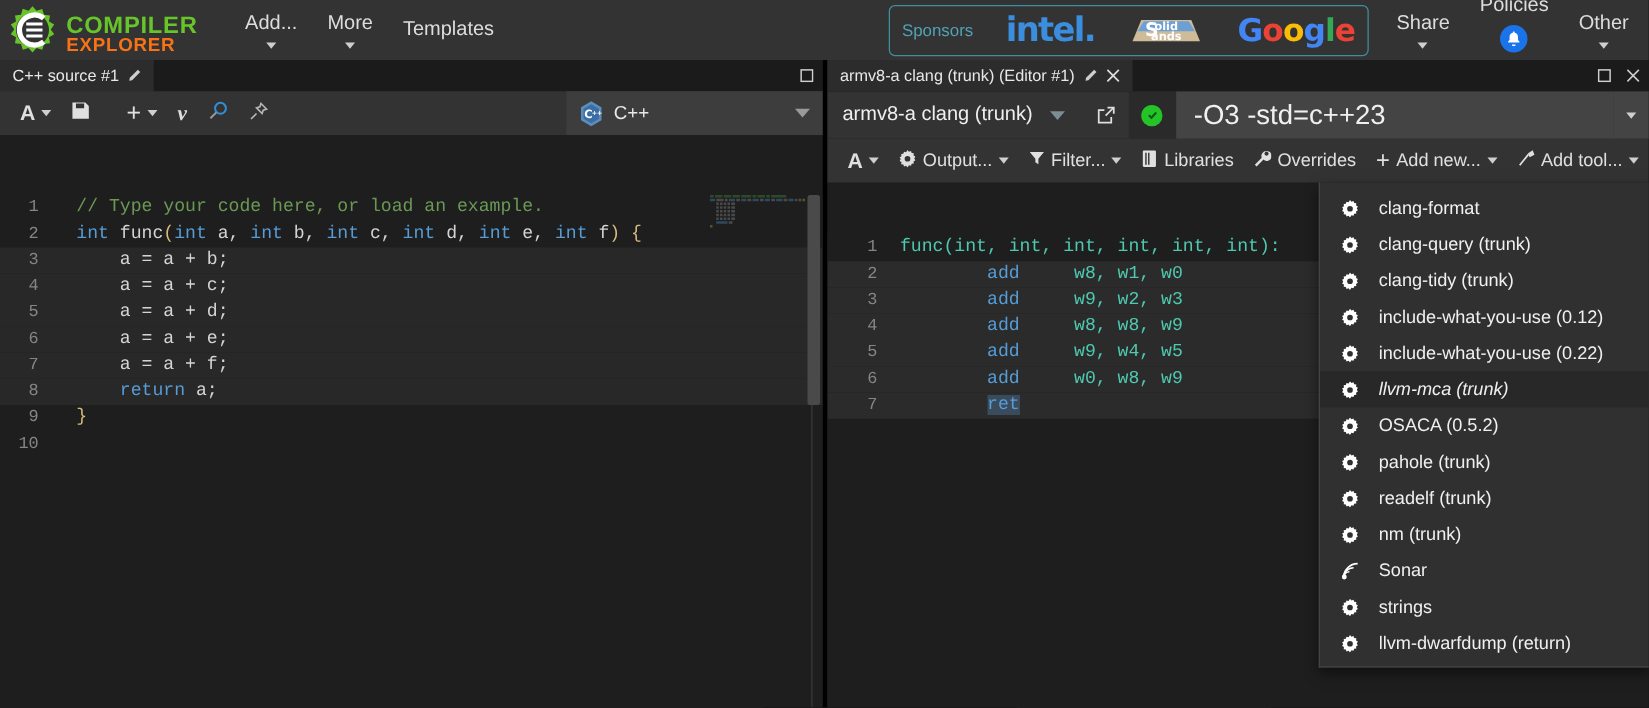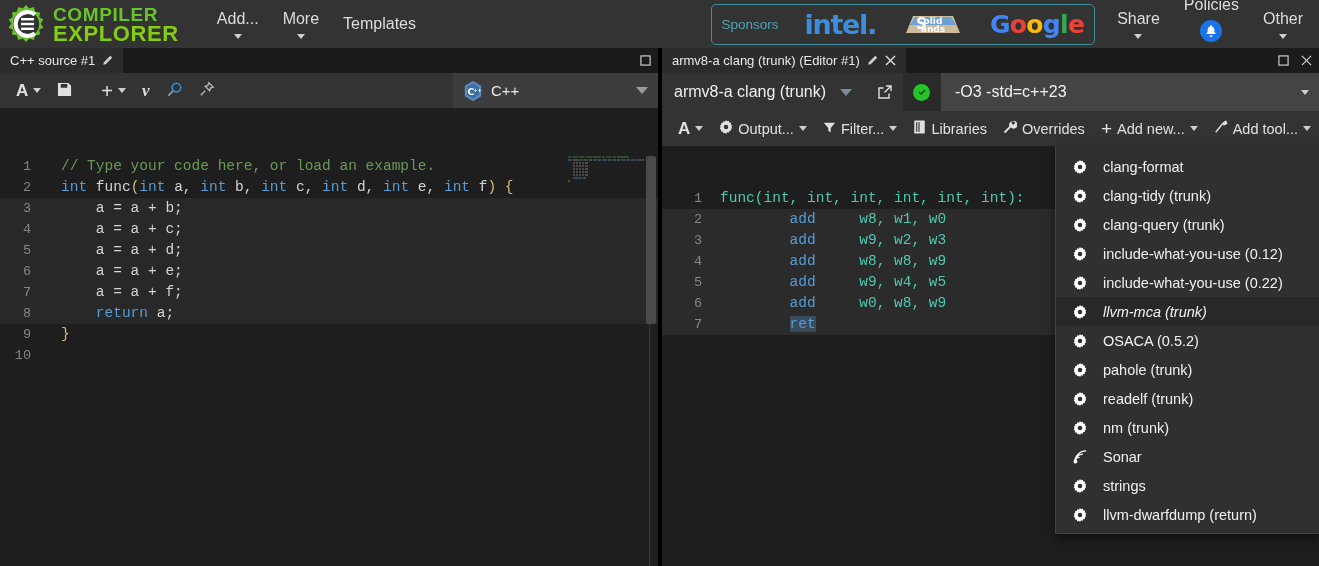--- a/index.html
+++ b/index.html
@@ -14,21 +14,21 @@
   #navbar {
     height: 48px; width: 100%;
     background: #333333;
     display: flex; align-items: center;
     position: relative;
   }
   .logo-wrap { display: flex; align-items: flex-end; padding-left: 6px; }
   .logo-gear { width: 40px; height: 40px; flex: 0 0 40px; }
   .logo-text { margin-left: 7px; line-height: 0.93; }
   .logo-l1 { color: #67c52a; font-size: 19px; font-weight: bold; letter-spacing: 0.6px; }
-  .logo-l2 { color: #84cc16; font-size: 22px; font-weight: bold; letter-spacing: 0.6px; }
+  .logo-l2 { color: #f97316; font-size: 15px; font-weight: bold; letter-spacing: 0.6px; }
 
   .nav-items { display: flex; align-items: center; margin-left: 26px; }
   .nav-item {
     color: #dddddd; font-size: 16px; padding: 7px 12px;
     display: flex; align-items: center; gap: 6px; cursor: pointer;
     white-space: nowrap;
     flex-direction: column;
   }
   .caret {
     width: 0; height: 0; display: inline-block;
@@ -112,21 +112,21 @@
   }
   .status-ok {
     width: 38px; background: #2a2a2a; display: flex; align-items: center; justify-content: center;
   }
   .ok-circle {
     width: 17px; height: 17px; border-radius: 50%; background: #24c328;
     display: flex; align-items: center; justify-content: center;
   }
   .opts-input {
     flex: 1; background: #444444; color: #f0f0f0; border: none; outline: none;
-    font-size: 16px; padding: 0 14px; font-family: "Liberation Sans", sans-serif;
+    font-size: 22px; padding: 0 14px; font-family: "Liberation Sans", sans-serif;
   }
   .opts-caret-box {
     width: 28px; background: #444444; display: flex; align-items: center; justify-content: center;
     cursor: pointer;
   }
 
   
   .code-area {
     position: absolute; left: 0; right: 0; bottom: 0;
     background: #1e1e1e; overflow: hidden;
@@ -554,30 +554,30 @@
             </span>
             <span>clang-format</span>
           </div>
           <div class="menu-item">
             <span class="m-icon">
               <svg width="14" height="14" viewBox="0 0 16 16" fill="#ffffff">
                 <path d="M8 0l1.3 1.5 1.9-.6.6 1.9 2 .2-.3 2 1.7 1-1 1.7 1 1.7-1.7 1 .3 2-2 .2-.6 1.9-1.9-.6L8 16l-1.3-1.5-1.9.6-.6-1.9-2-.2.3-2-1.7-1 1-1.7-1-1.7 1.7-1-.3-2 2-.2.6-1.9 1.9.6z"></path>
                 <circle cx="8" cy="8" r="2.6" fill="#303030"></circle>
               </svg>
             </span>
+            <span>clang-query (trunk)</span>
+          </div>
+          <div class="menu-item">
+            <span class="m-icon">
+              <svg width="14" height="14" viewBox="0 0 16 16" fill="#ffffff">
+                <path d="M8 0l1.3 1.5 1.9-.6.6 1.9 2 .2-.3 2 1.7 1-1 1.7 1 1.7-1.7 1 .3 2-2 .2-.6 1.9-1.9-.6L8 16l-1.3-1.5-1.9.6-.6-1.9-2-.2.3-2-1.7-1 1-1.7-1-1.7 1.7-1-.3-2 2-.2.6-1.9 1.9.6z"></path>
+                <circle cx="8" cy="8" r="2.6" fill="#303030"></circle>
+              </svg>
+            </span>
             <span>clang-tidy (trunk)</span>
-          </div>
-          <div class="menu-item">
-            <span class="m-icon">
-              <svg width="14" height="14" viewBox="0 0 16 16" fill="#ffffff">
-                <path d="M8 0l1.3 1.5 1.9-.6.6 1.9 2 .2-.3 2 1.7 1-1 1.7 1 1.7-1.7 1 .3 2-2 .2-.6 1.9-1.9-.6L8 16l-1.3-1.5-1.9.6-.6-1.9-2-.2.3-2-1.7-1 1-1.7-1-1.7 1.7-1-.3-2 2-.2.6-1.9 1.9.6z"></path>
-                <circle cx="8" cy="8" r="2.6" fill="#303030"></circle>
-              </svg>
-            </span>
-            <span>clang-query (trunk)</span>
           </div>
           <div class="menu-item">
             <span class="m-icon">
               <svg width="14" height="14" viewBox="0 0 16 16" fill="#ffffff">
                 <path d="M8 0l1.3 1.5 1.9-.6.6 1.9 2 .2-.3 2 1.7 1-1 1.7 1 1.7-1.7 1 .3 2-2 .2-.6 1.9-1.9-.6L8 16l-1.3-1.5-1.9.6-.6-1.9-2-.2.3-2-1.7-1 1-1.7-1-1.7 1.7-1-.3-2 2-.2.6-1.9 1.9.6z"></path>
                 <circle cx="8" cy="8" r="2.6" fill="#303030"></circle>
               </svg>
             </span>
             <span>include-what-you-use (0.12)</span>
           </div>

